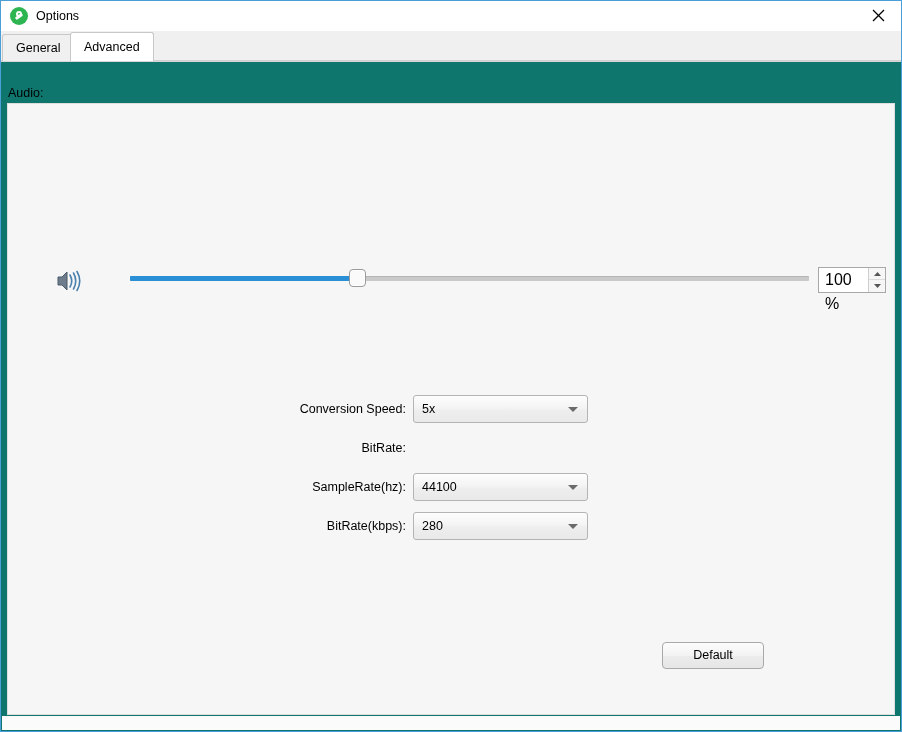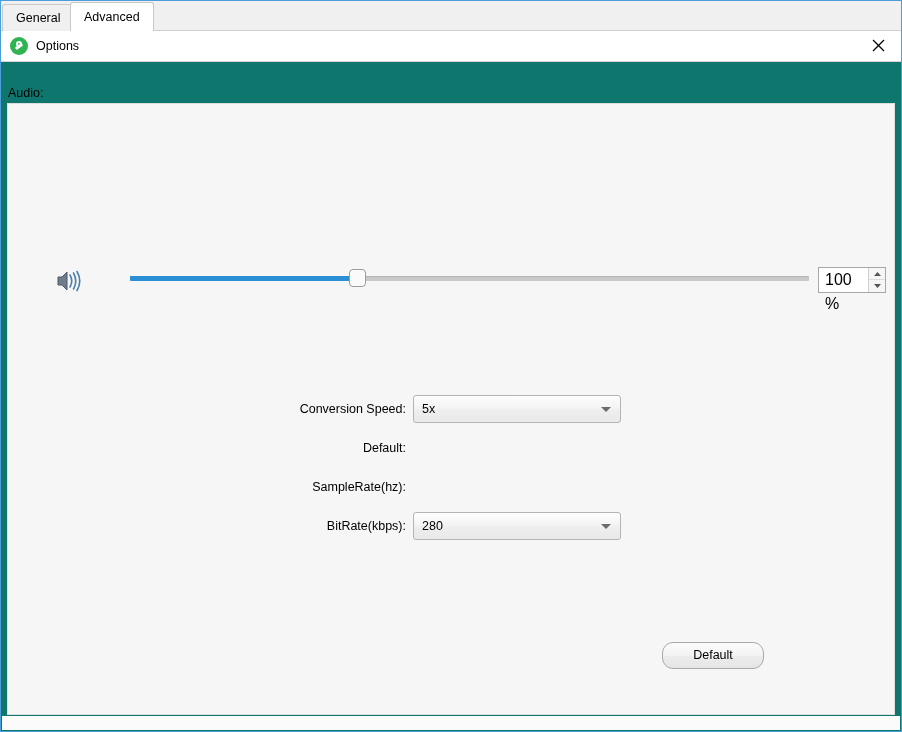--- a/index.html
+++ b/index.html
@@ -227,21 +227,21 @@
     width: 230px;
     text-align: right;
     line-height: 28px;
     font-size: 12.5px;
     color: #000;
     white-space: nowrap;
   }
   .combo {
     position: absolute;
     left: 0; top: 0;
-    width: 208px; height: 28px;
+    width: 175px; height: 28px;
     border: 1px solid #b4b4b4;
     border-radius: 3px;
     background: linear-gradient(to bottom, #fdfdfd 0%, #f4f4f4 45%, #eeeeee 55%, #e9e9e9 100%);
     cursor: default;
   }
   .combo-value {
     position: absolute;
     left: 8px; top: 0;
     line-height: 27px;
     font-size: 12.5px;
@@ -255,21 +255,21 @@
     border-right: 5px solid transparent;
     border-top: 5px solid #6b6b6b;
   }
 
   
   #default-button {
     position: absolute;
     left: 661px; top: 581px;
     width: 102px; height: 27px;
     border: 1px solid #a9a9a9;
-    border-radius: 11px;
+    border-radius: 4px;
     background: linear-gradient(to bottom, #fcfcfc 0%, #f3f3f3 50%, #ececec 51%, #e6e6e6 100%);
     font-size: 12.5px;
     color: #000;
     font-family: "Liberation Sans", sans-serif;
     cursor: default;
     line-height: 25px;
     text-align: center;
   }
 
   
@@ -277,35 +277,35 @@
     position: absolute;
     left: 1px; right: 1px; bottom: 1px;
     height: 14px;
     background: #fbfbfb;
   }
 </style>
 </head>
 <body>
 
 <div id="window">
-
-  <div id="tabstrip">
-    <div class="tab" style="left:1px;">General</div>
-    <div class="tab active" style="left:69px;">Advanced</div>
-  </div>
 
   <div id="titlebar">
     <div id="app-icon"></div>
     <div id="title-text">Options</div>
     <div id="close-button">
       <svg width="13" height="13" viewBox="0 0 13 13">
         <line x1="1" y1="1" x2="12" y2="12" stroke="#000" stroke-width="1.2"></line>
         <line x1="12" y1="1" x2="1" y2="12" stroke="#000" stroke-width="1.2"></line>
       </svg>
     </div>
+  </div>
+
+  <div id="tabstrip">
+    <div class="tab" style="left:1px;">General</div>
+    <div class="tab active" style="left:69px;">Advanced</div>
   </div>
 
   <div id="tabpage">
     <div id="page-sep"></div>
 
     <div id="group-label">Audio:</div>
 
     <div id="group-box"></div>
 
     <div id="speaker-icon">
@@ -341,25 +341,29 @@
 
     <div class="form-row" style="top:334px; left:178px; width:434px;">
       <div class="form-label" style="right:207px;">Conversion Speed:</div>
       <div class="combo" style="left:234px;">
         <div class="combo-value">5x</div>
         <div class="combo-arrow"></div>
       </div>
     </div>
 
     <div class="form-row" style="top:373px; left:178px; width:434px;">
-      <div class="form-label" style="right:207px;">Default:</div>
+      <div class="form-label" style="right:207px;">BitRate:</div>
     </div>
 
     <div class="form-row" style="top:412px; left:178px; width:434px;">
       <div class="form-label" style="right:207px;">SampleRate(hz):</div>
+      <div class="combo" style="left:234px;">
+        <div class="combo-value">44100</div>
+        <div class="combo-arrow"></div>
+      </div>
     </div>
 
     <div class="form-row" style="top:451px; left:178px; width:434px;">
       <div class="form-label" style="right:207px;">BitRate(kbps):</div>
       <div class="combo" style="left:234px;">
         <div class="combo-value">280</div>
         <div class="combo-arrow"></div>
       </div>
     </div>
 

